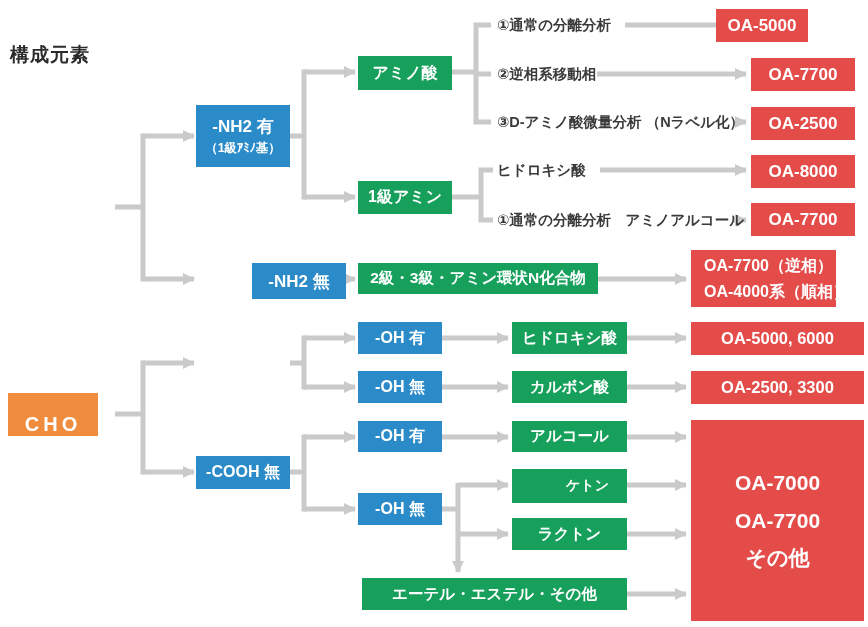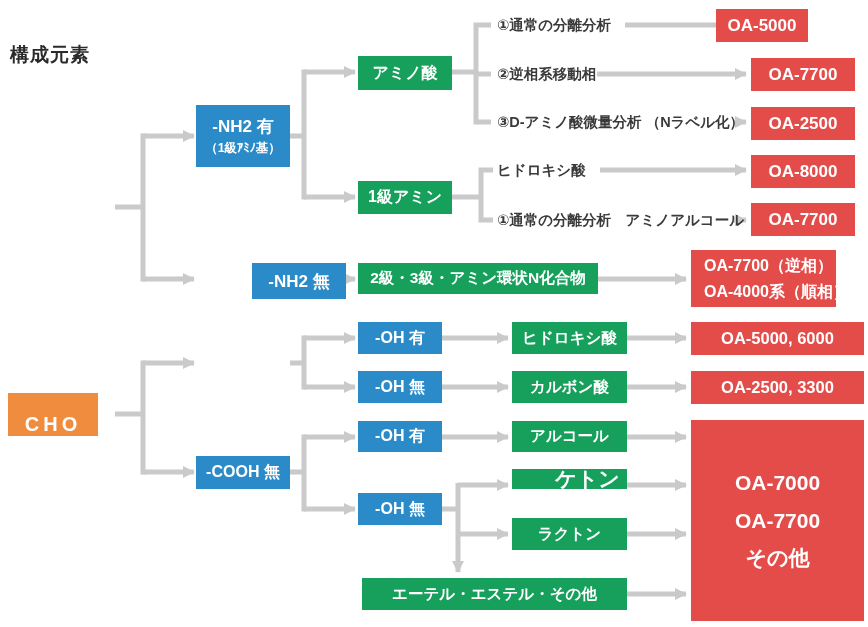--- a/index.html
+++ b/index.html
@@ -33,21 +33,21 @@
   .p-ohy1{left:358px;top:322px;width:84px;height:32px;font-size:16px;}
   .p-ohn1{left:358px;top:371px;width:84px;height:32px;font-size:16px;}
   .p-ohy2{left:358px;top:421px;width:84px;height:31px;font-size:16px;}
   .p-ohn2{left:358px;top:493px;width:84px;height:32px;font-size:16px;}
   .p-aminoacid{left:358px;top:56px;width:94px;height:34px;font-size:16px;}
   .p-primaryamine{left:358px;top:181px;width:94px;height:33px;font-size:16px;}
   .p-secamine{left:358px;top:263px;width:240px;height:31px;font-size:15.5px;}
   .p-hydroxy{left:512px;top:322px;width:115px;height:32px;font-size:15.5px;}
   .p-carbox{left:512px;top:371px;width:115px;height:32px;font-size:15.5px;}
   .p-alcohol{left:512px;top:421px;width:115px;height:31px;font-size:15.5px;}
-  .p-ketone{left:512px;top:469px;width:115px;height:20px;font-size:21px;padding-left:36px;}
+  .p-ketone{left:512px;top:469px;width:115px;height:34px;font-size:14px;padding-left:36px;}
   .p-lactone{left:512px;top:518px;width:115px;height:32px;font-size:15.5px;}
   .p-ether{left:362px;top:578px;width:265px;height:32px;font-size:15.5px;}
   .p-r1{left:716px;top:9px;width:92px;height:33px;font-size:17px;}
   .p-r2{left:751px;top:58px;width:104px;height:33px;font-size:17px;}
   .p-r3{left:751px;top:107px;width:104px;height:33px;font-size:17px;}
   .p-r4{left:751px;top:155px;width:104px;height:33px;font-size:17px;}
   .p-r5{left:751px;top:203px;width:104px;height:33px;font-size:17px;}
   .p-r6{left:691px;top:250px;width:145px;height:57px;font-size:16px;
         align-items:flex-start;padding-left:13px;line-height:1.6;}
   .p-r7{left:691px;top:322px;width:173px;height:33px;font-size:16.5px;}

